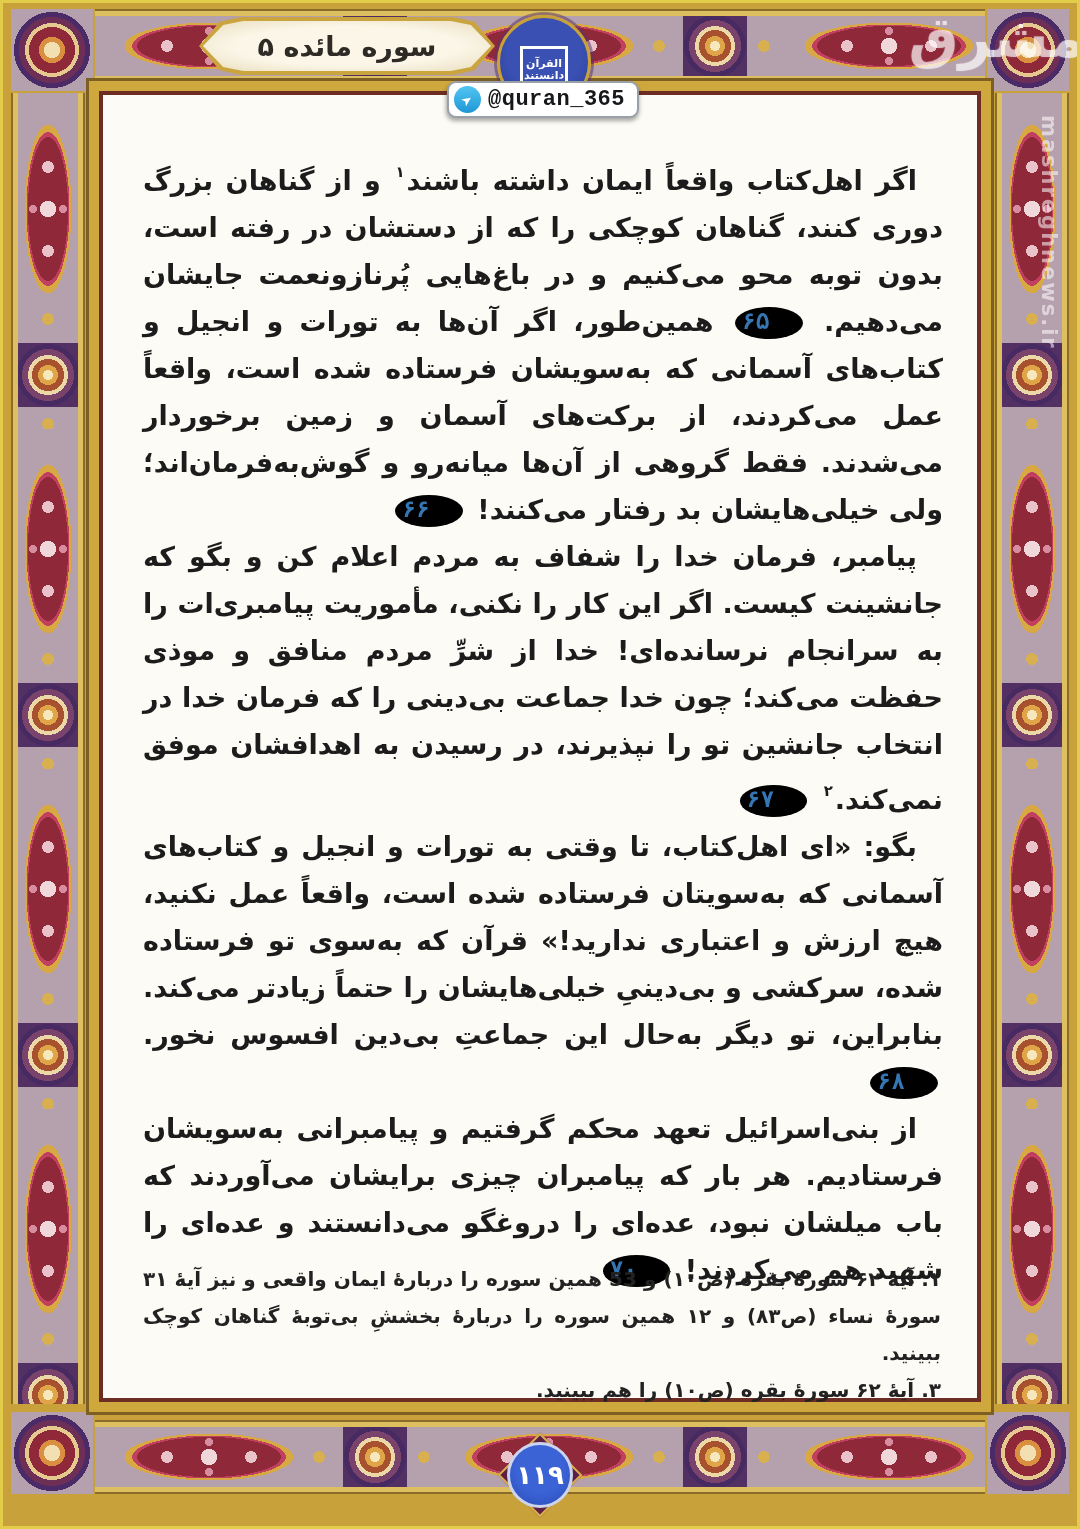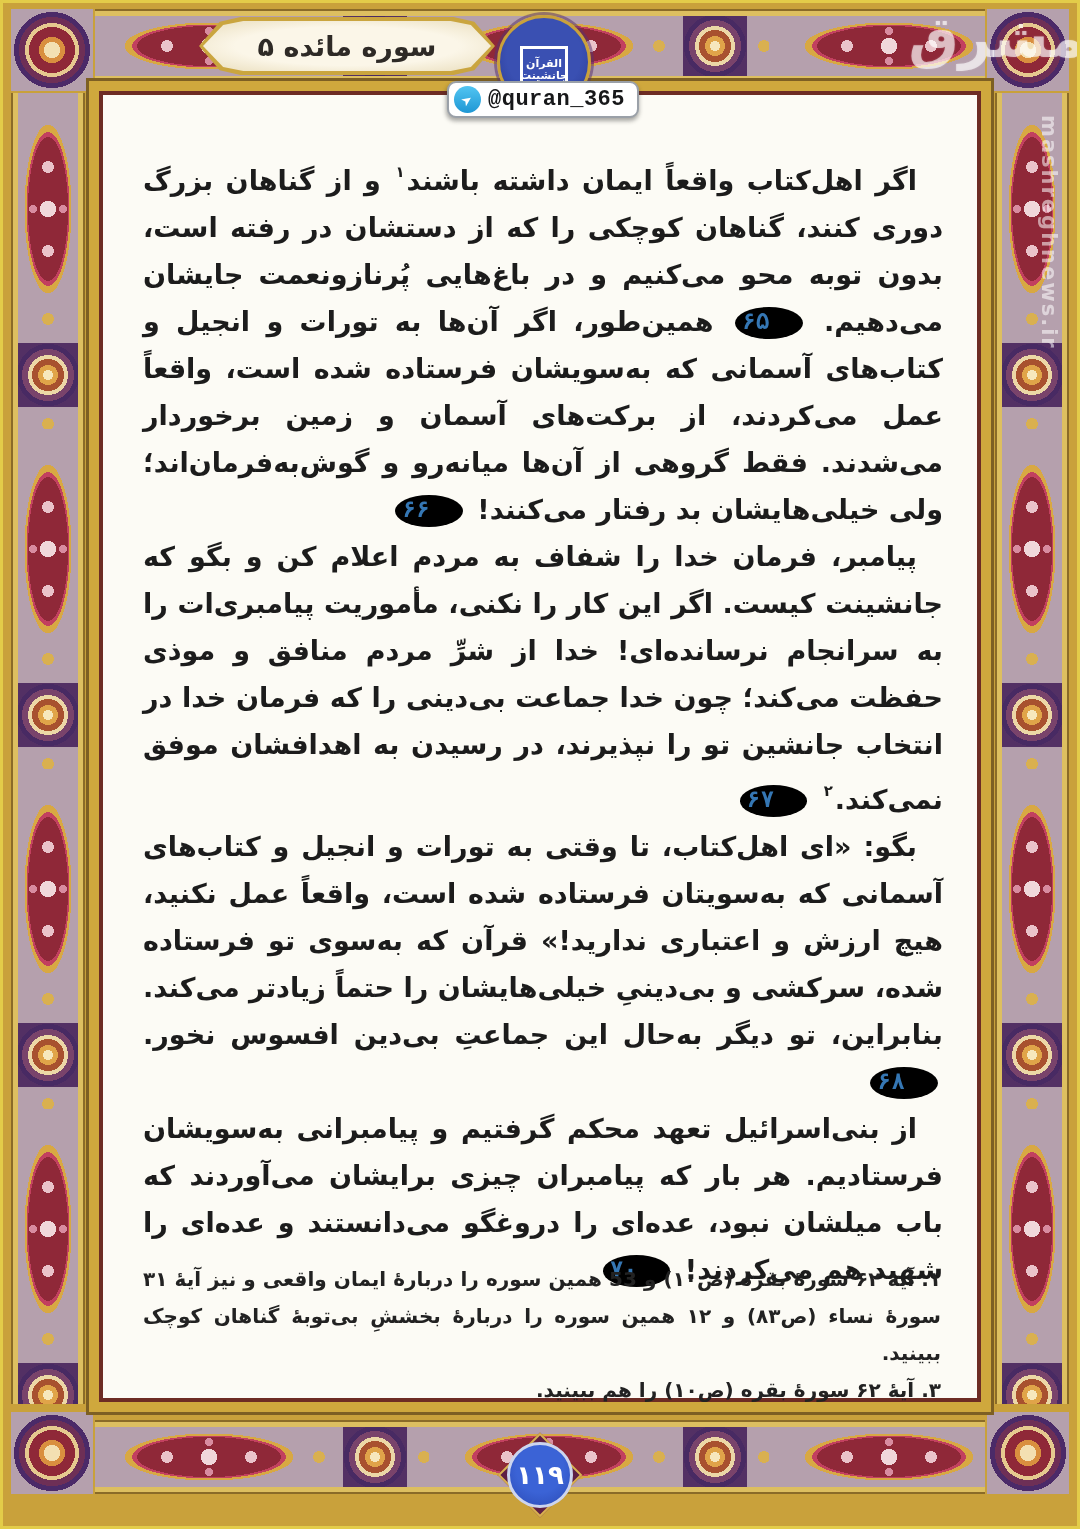--- a/index.html
+++ b/index.html
@@ -173,21 +173,21 @@
   <div class="corner corner-tr"></div>
   <div class="corner corner-bl"></div>
   <div class="corner corner-br"></div>
 
   <div class="cartouche cartouche-surah">
     <div class="cartouche-inner">سوره مائده ۵</div>
   </div>
   <div class="emblem">
     <div class="emblem-square">
       <span>القرآن</span>
-      <span>جانشینت</span>
+      <span>دانستند</span>
     </div>
   </div>
 
   <div class="tg-badge">
     <span class="tg-icon">
       <span class="tg-plane">➤</span>
     </span>
     <span class="tg-handle">@quran_365</span>
   </div>
 

